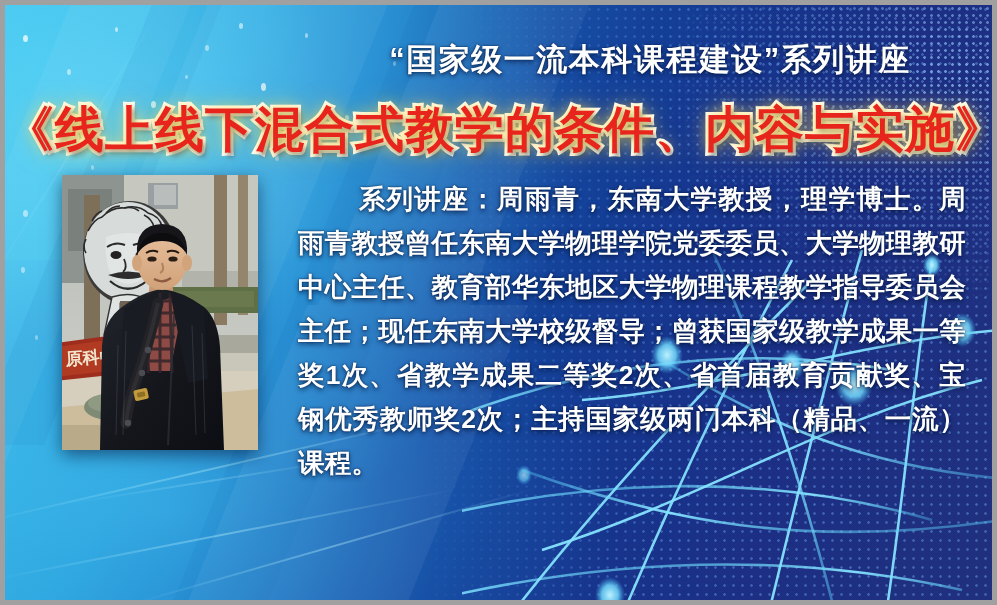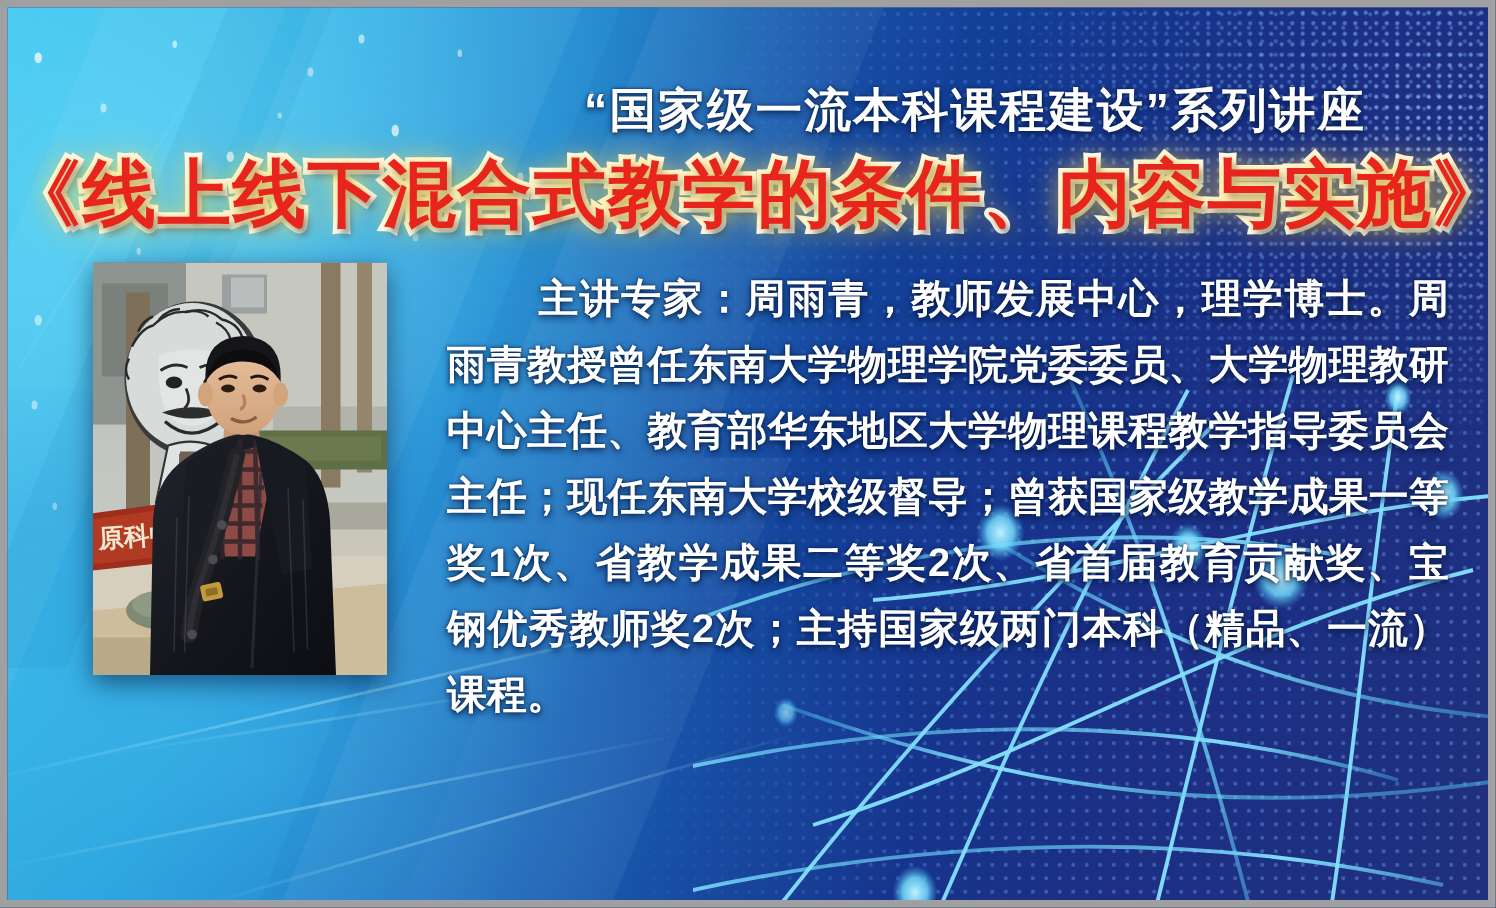--- a/index.html
+++ b/index.html
@@ -77,21 +77,20 @@
   
   .content{position:absolute;inset:0;}
 
   .kicker{
     position:absolute;left:330px;top:34px;width:630px;
     color:#ffffff;
     font-size:31px;font-weight:bold;letter-spacing:1.5px;
     text-align:center;
     text-shadow:0 2px 5px rgba(0,20,60,.75), 0 0 2px rgba(0,30,80,.9);
     white-space:nowrap;
-    margin-top:14px;
   }
 
   .headline{
     position:absolute;left:0;top:92px;width:997px;
     text-align:center;
     font-size:49px;font-weight:bold;letter-spacing:1px;
     white-space:nowrap;
     color:#e8251c;
     -webkit-text-stroke:6px #ffffff;
     paint-order:stroke fill;
@@ -347,18 +346,18 @@
           <path d="M112 140 l-6 130" stroke="#2b2d35" stroke-width="2" fill="none" opacity=".8"></path>
 
           <g opacity=".18" stroke="#9aa3b5" stroke-width="1">
             <path d="M130 150 l4 110 M140 158 l3 100 M64 156 l-3 104 M56 170 l-2 90"></path>
           </g>
         </g>
       </svg>
     </div>
 
     <div class="bio">
-      <span class="indent"></span><span>主讲专家：周雨青，教师发展中心，理学博士。</span><span>周雨青教授曾任东南大学物理学院党委委员、大学物理教研中心主任、教育部华东地区大学物理课程教学指导委员会主任；现任东南大学校级督导；曾获国家级教学成果一等奖1次、省教学成果二等奖2次、省首届教育贡献奖、宝钢优秀教师奖2次；主持国家级两门本科（精品、一流）课程。</span>
+      <span class="indent"></span><span>系列讲座：周雨青，东南大学教授，理学博士。</span><span>周雨青教授曾任东南大学物理学院党委委员、大学物理教研中心主任、教育部华东地区大学物理课程教学指导委员会主任；现任东南大学校级督导；曾获国家级教学成果一等奖1次、省教学成果二等奖2次、省首届教育贡献奖、宝钢优秀教师奖2次；主持国家级两门本科（精品、一流）课程。</span>
     </div>
 
 
   </div>
 </div>
 
 </body></html>

